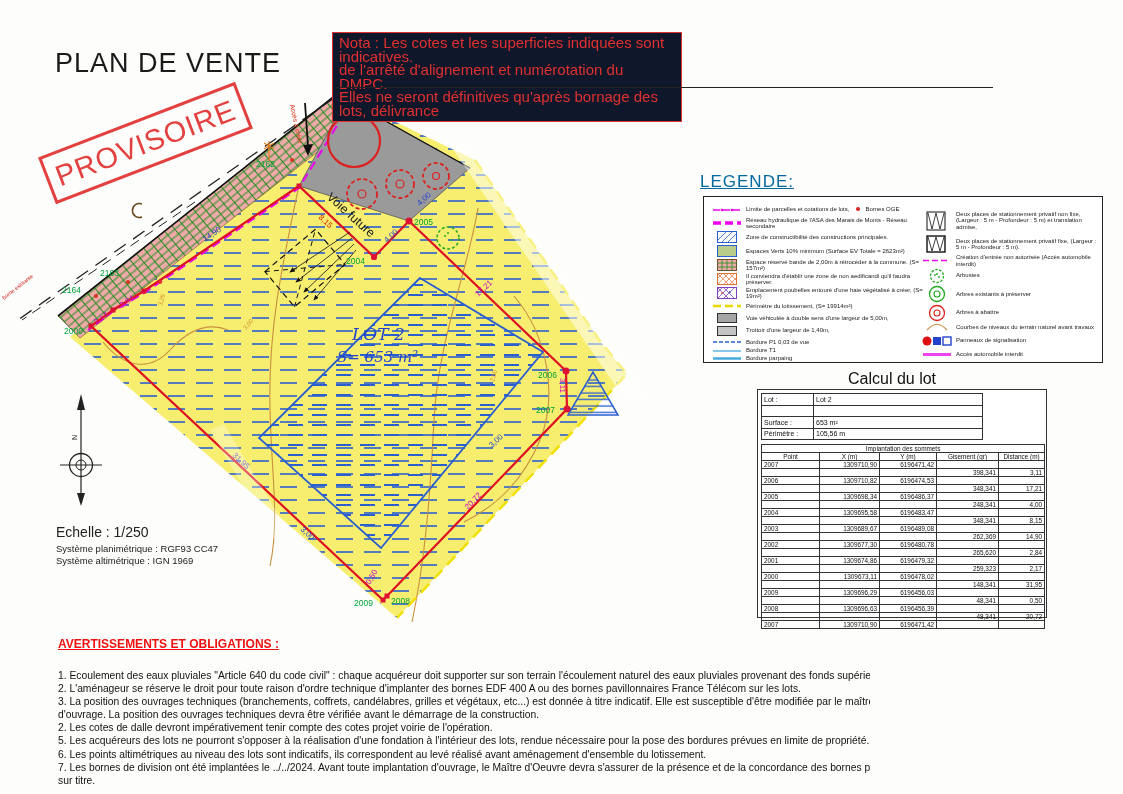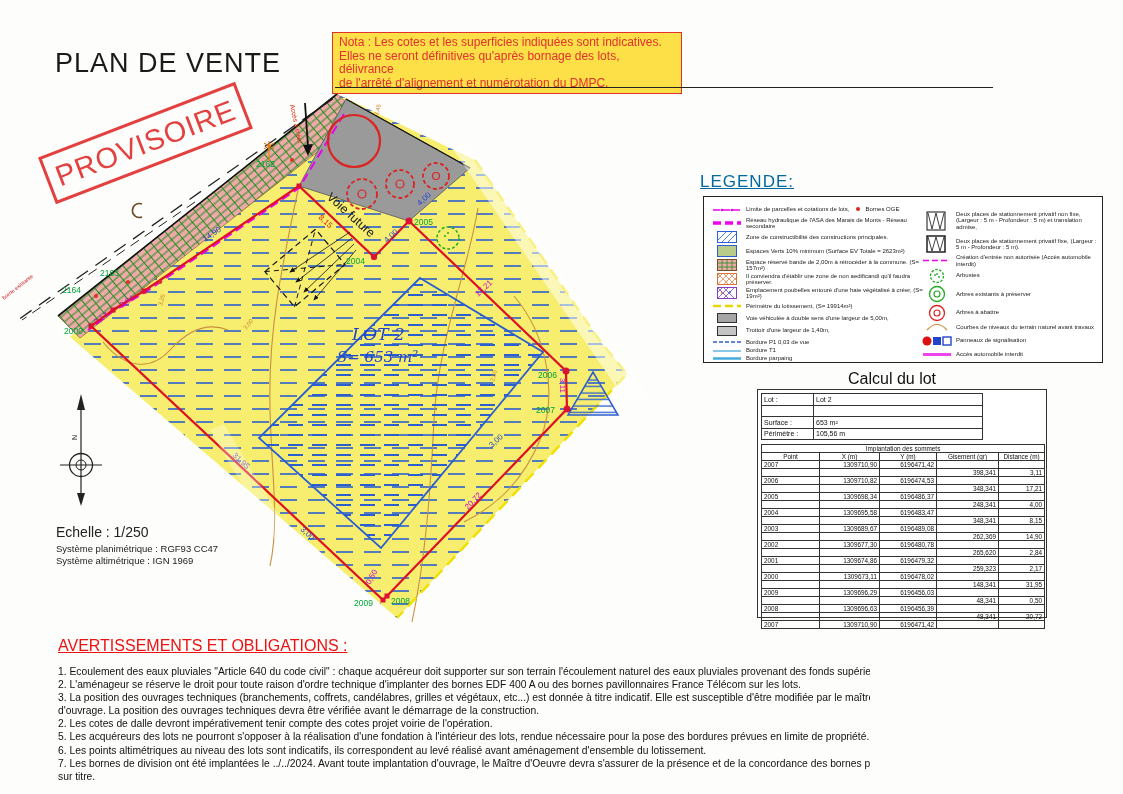--- a/index.html
+++ b/index.html
@@ -4,21 +4,21 @@
 <style>
   html,body{margin:0;padding:0;}
   body{width:1123px;height:794px;position:relative;background:#fdfdfb;overflow:hidden;
        font-family:"Liberation Sans",sans-serif;color:#111;}
   .abs{position:absolute;}
   #page-title{left:55px;top:48px;font-size:27px;letter-spacing:1px;color:#1a1a1a;}
   #stamp{left:40px;top:118px;width:205px;height:44px;border:3px solid #e34040;color:#e34040;
          font-size:29px;display:flex;align-items:center;justify-content:center;
          transform:rotate(-21deg);letter-spacing:1px;background:transparent;}
   #nota{left:332px;top:32px;width:336px;border:1.5px solid #e03030;padding:3px 6px;
-        font-size:12px;line-height:13.6px;color:#e03030;background:#fde047;}
+        font-size:15px;line-height:13.6px;color:#e03030;background:#0f172a;}
   #top-rule{left:335px;top:87px;width:658px;border-top:1.5px solid #222;}
   
   #legend-title{left:700px;top:172px;font-size:17px;text-decoration:underline;color:#0369a1;letter-spacing:1px;}
   #legend-box{left:703px;top:196px;width:400px;height:167px;border:1.5px solid #222;background:#fff;
               box-sizing:border-box;padding:6px 0 0 8px;font-size:6px;color:#222;}
   #legend-left{position:absolute;left:8px;top:6px;width:212px;}
   #legend-right{position:absolute;left:218px;top:10px;width:178px;}
   .lrow{display:flex;align-items:center;}
   .licon{width:30px;min-width:30px;display:flex;justify-content:center;margin-right:4px;}
   .llabel{line-height:6.5px;}
@@ -33,21 +33,21 @@
   #sommets-table{width:283px;}
   #sommets-table td:nth-child(1){text-align:left;}
   #sommets-table td:nth-child(n+2){text-align:right;}
   #sommets-table th{text-align:center;}
   
   #scale-block{left:56px;top:524px;color:#222;}
   #scale-line{font-size:14px;margin-bottom:3px;}
   .sys-line{font-size:9.5px;line-height:12px;}
   
   #warnings{left:58px;top:637px;width:812px;overflow:hidden;}
-  #warnings-title{color:#ee1111;font-weight:normal;font-size:16px;text-decoration:underline;margin-bottom:10px;}
+  #warnings-title{color:#ee1111;font-weight:bold;font-size:12px;text-decoration:underline;margin-bottom:18px;}
   .warn-line{font-size:10.3px;line-height:13.1px;white-space:nowrap;color:#111;}
 </style>
 </head>
 <body>
 
 <svg class="abs" style="left:0;top:0" width="700" height="640" viewBox="0 0 700 640">
   <defs>
     <pattern id="pat1" width="28" height="13" patternUnits="userSpaceOnUse">
       <line x1="0" y1="6" x2="17" y2="6" stroke="#2b5fd0" stroke-width="1.6"></line>
     </pattern>
@@ -212,22 +212,22 @@
   </g>
 
   <polygon points="452,148 468,140 648,395 628,404" fill="rgba(255,255,255,0.5)"></polygon>
   <polygon points="210,430 224,424 330,600 314,607" fill="rgba(255,255,255,0.3)"></polygon>
 </svg>
 
 <div class="abs" id="page-title">PLAN DE VENTE</div>
 <div class="abs" id="stamp">PROVISOIRE</div>
 <div class="abs" id="nota">
   <div>Nota : Les cotes et les superficies indiquées sont indicatives.</div>
+  <div>de l'arrêté d'alignement et numérotation du DMPC.</div>
   <div>Elles ne seront définitives qu'après bornage des lots, délivrance</div>
-  <div>de l'arrêté d'alignement et numérotation du DMPC.</div>
 </div>
 <div class="abs" id="top-rule"></div>
 
 <div class="abs" id="legend-title">LEGENDE:</div>
 <div class="abs" id="legend-box">
   <div id="legend-left">
     <div class="lrow" style="height:13px">
       <span class="licon">
         <svg width="28" height="6">
             <path d="M0,3 h7 m3,0 h7 m3,0 h7" stroke="#ee00ee" stroke-width="1.6"></path>

